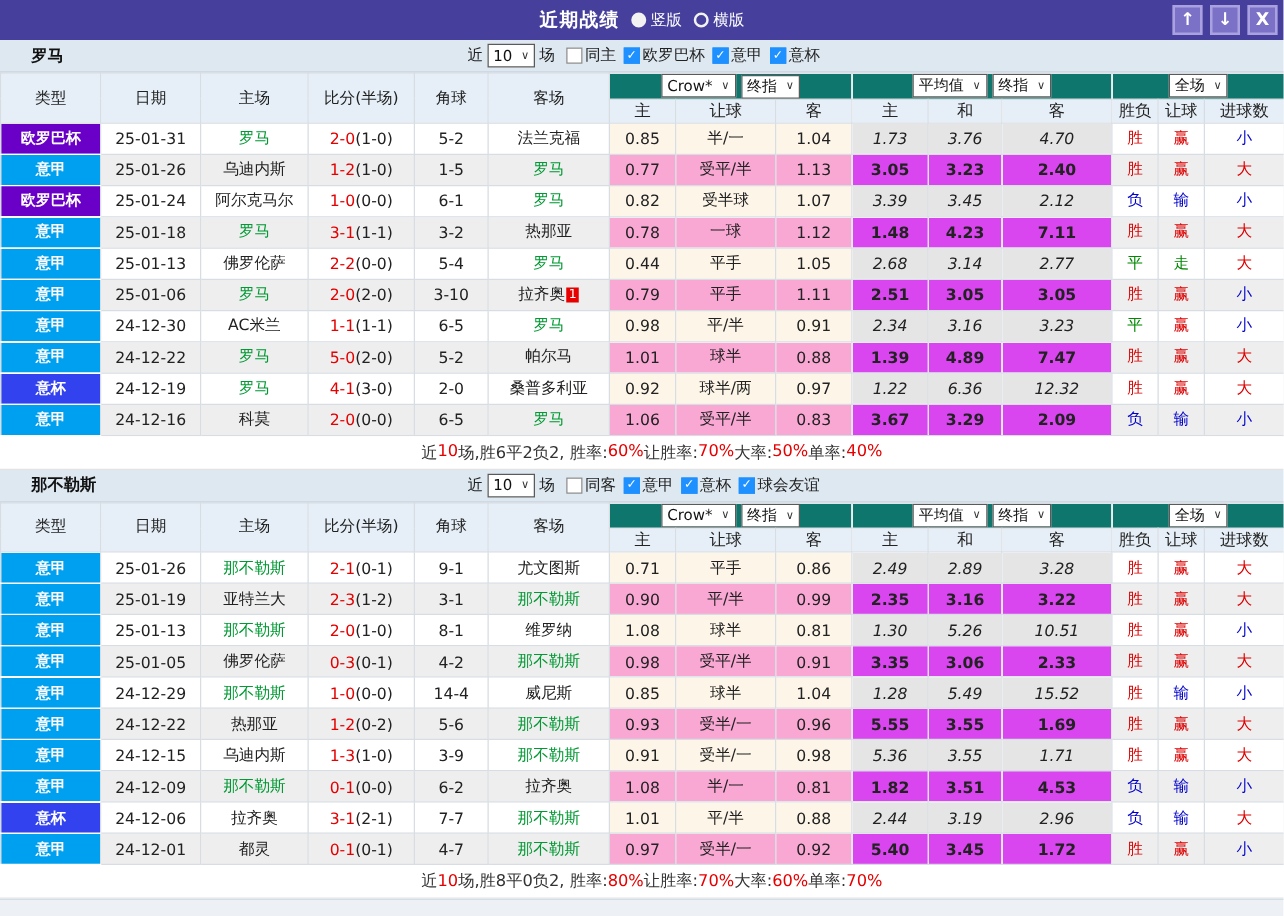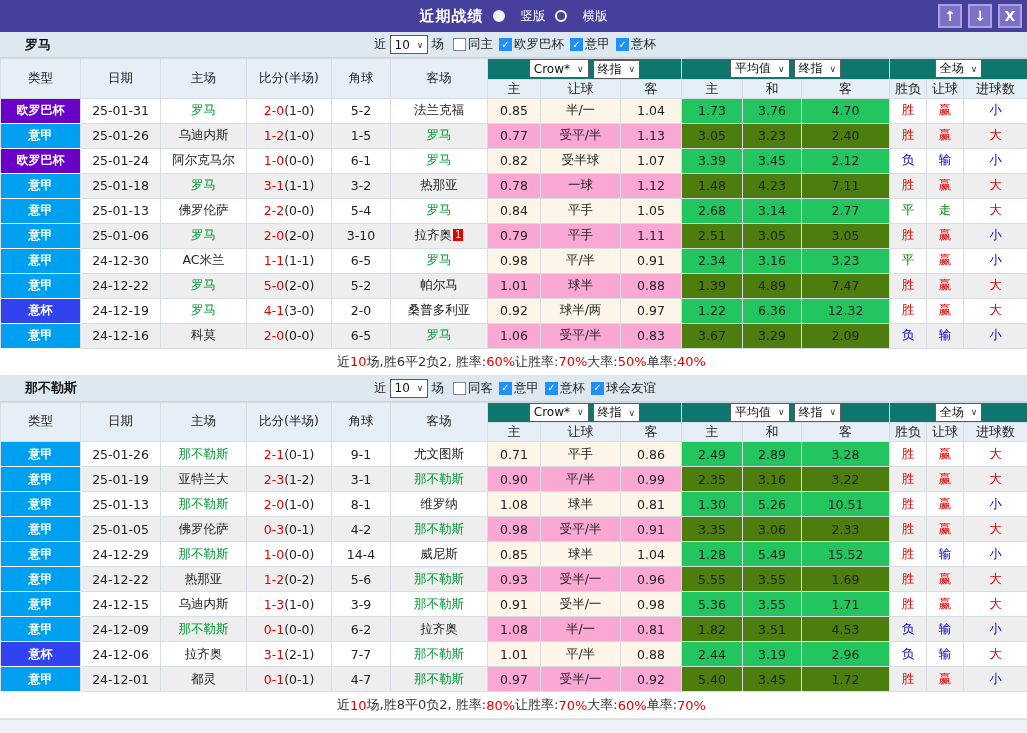--- a/index.html
+++ b/index.html
@@ -4,21 +4,21 @@
 <style>
   * { box-sizing: border-box; margin: 0; padding: 0; }
   html,body { background:#fff; }
   body { width:1027px; font-family:"DejaVu Sans","Liberation Sans",sans-serif; }
   .app { width:1027px; height:733px; overflow:hidden; background:#fff; }
 
   
   .titlebar { height:32px; background:#463f9c; display:flex; align-items:center; position:relative; }
   .titlebar-center { flex:1; display:flex; justify-content:center; gap:9px; }
   .tb-title { color:#fff; font-weight:bold; font-size:15px; letter-spacing:1px; }
-  .radio-option { display:inline-flex; align-items:center; gap:16px; color:#fff; font-size:12.5px; cursor:pointer; }
+  .radio-option { display:inline-flex; align-items:center; gap:4px; color:#fff; font-size:12.5px; cursor:pointer; }
   .radio-dot { width:12px; height:12px; border-radius:50%; border:2px solid #f2f2f2; background:transparent; display:inline-block; }
   .radio-dot.selected { background:#f2f2f2; }
   .win-buttons { position:absolute; right:5px; top:4px; display:flex; gap:6px; }
   .win-btn { width:24px; height:24px; background:#7b72c7; border:2px solid #a9a1e0; color:#fff;
              display:flex; align-items:center; justify-content:center; font-size:14px; font-weight:bold; cursor:pointer; }
 
   
   .section-header { height:26px; background:#dee8f1; border-bottom:1px solid #c9d4e0; display:flex; align-items:center; position:relative; }
   .team-name { position:absolute; left:25px; font-weight:bold; font-size:13px; color:#111; }
   .filters { flex:1; display:flex; justify-content:center; align-items:center; font-size:12.5px; color:#222; }
@@ -36,22 +36,22 @@
   th, td { border:1px solid #d7dde3; text-align:center; font-size:12.5px; color:#222;
            overflow:hidden; white-space:nowrap; }
   thead th { background:#e6eff7; font-weight:normal; height:20px; }
   thead tr.sub th { height:19px; font-size:13px; }
   thead .th-group { background:#0f766e; }
   tbody td { height:25px; }
   tr.odd td  { background:#ffffff; }
   tr.even td { background:#eeeeee; }
   tr.odd  td.c-odds { background:#fcf5e8; }
   tr.even td.c-odds { background:#f9a8d4; }
-  tr.odd  td.c-avg  { background:#22c55e; }
-  tr.even td.c-avg  { background:#4d7c0f; }
+  tr.odd  td.c-avg  { background:#e5e5e5;font-style:italic; }
+  tr.even td.c-avg  { background:#d946ef;font-weight:bold; }
   td.c-type { color:#fff; font-weight:bold; border-bottom:1px solid #fff; font-size:12px; }
   .score-main { color:#e60000; }
   .team-focal { color:#009933; }
   .res-win  { color:#dd0000; }
   .res-draw { color:#008800; }
   .res-loss { color:#0000cc; }
   .red-badge { display:inline-block; background:#e60000; color:#fff; font-size:10px; line-height:12px;
                padding:0 2px; margin-left:1px; vertical-align:1px; }
 
   .summary { height:27px; display:flex; align-items:center; font-size:13px; color:#333; padding-left:337px;
@@ -244,21 +244,21 @@
             <td class="res-win">赢</td>
             <td class="res-win">大</td>
           </tr>
           <tr class="odd">
             <td class="c-type" style="background: rgb(0, 160, 240);">意甲</td>
             <td>25-01-13</td>
             <td>佛罗伦萨</td>
             <td><span class="score-main">2-2</span><span>(0-0)</span></td>
             <td>5-4</td>
             <td class="team-focal"><span>罗马</span></td>
-            <td class="c-odds">0.84</td>
+            <td class="c-odds">0.44</td>
             <td class="c-odds">平手</td>
             <td class="c-odds">1.05</td>
             <td class="c-avg">2.68</td>
             <td class="c-avg">3.14</td>
             <td class="c-avg">2.77</td>
             <td class="res-draw">平</td>
             <td class="res-draw">走</td>
             <td class="res-win">大</td>
           </tr>
           <tr class="even">

